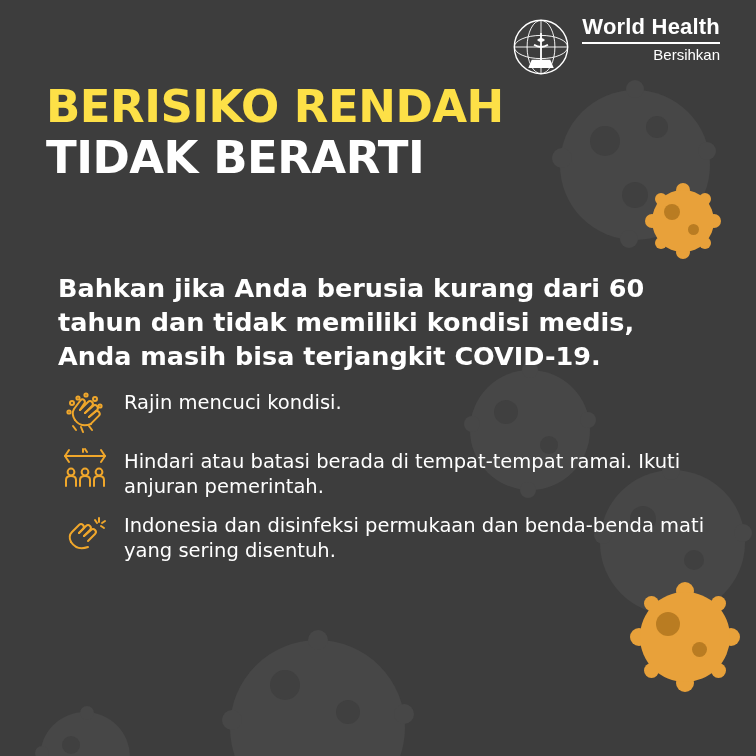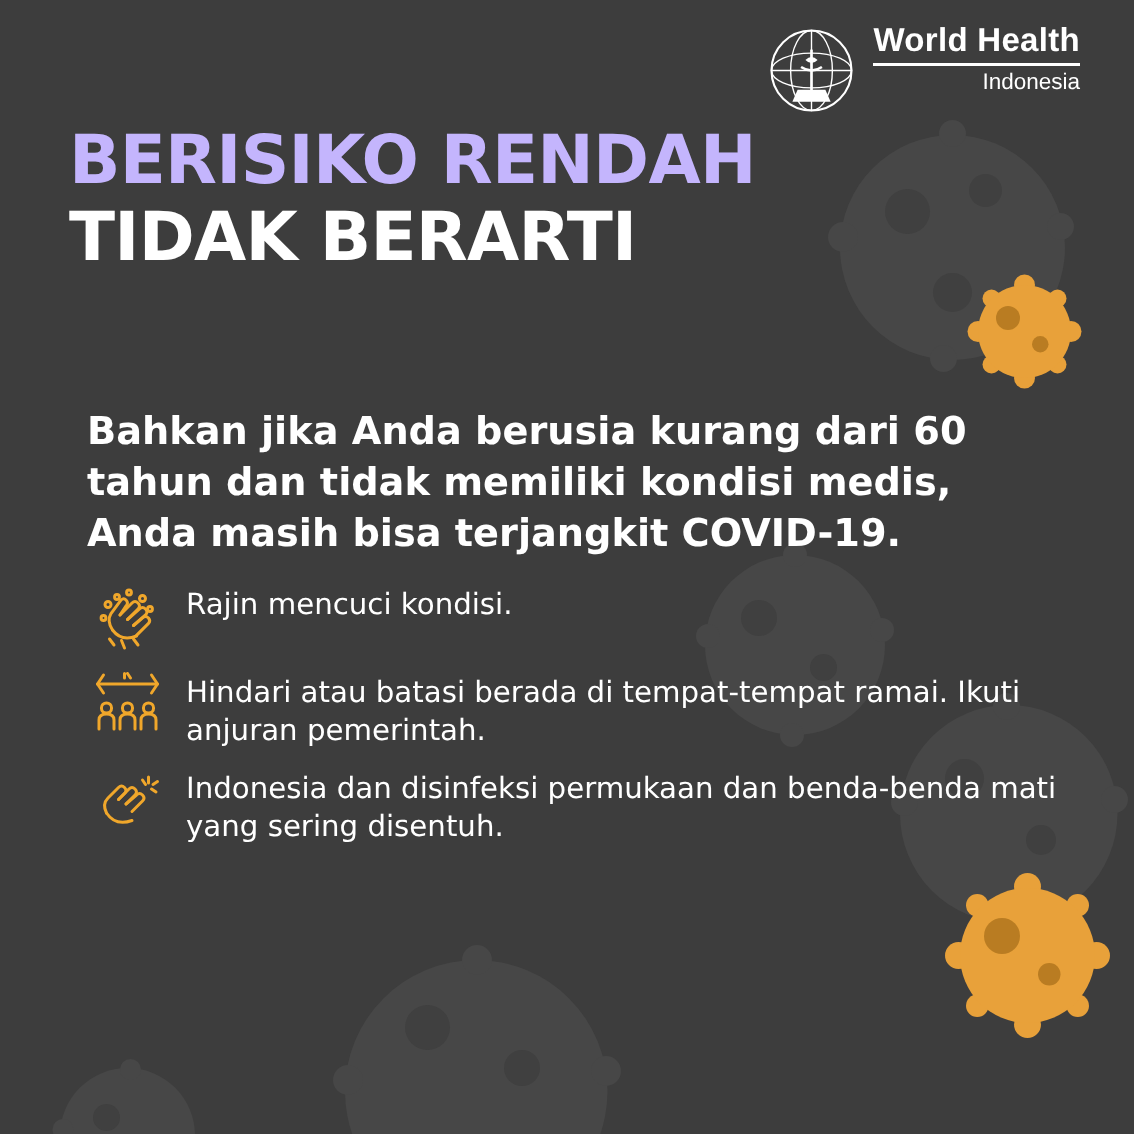--- a/index.html
+++ b/index.html
@@ -69,21 +69,21 @@
   .headline{
     position:absolute;left:46px;top:82px;width:680px;
   }
   .headline div{
     font-family:"DejaVu Sans", sans-serif;
     font-weight:bold;
     font-size:45px;
     letter-spacing:-0.5px;
     line-height:1.13;
   }
-  .hl-1{color:#c4b5fd;}
+  .hl-1{color:#fde047;}
   .hl-2{color:#f0a72b;}
   .hl-3{color:#ffffff;}
 
   
   .sub{
     position:absolute;left:58px;top:272px;width:650px;
     color:#ffffff;font-weight:bold;font-size:25.5px;line-height:1.33;
     font-family:"DejaVu Sans", sans-serif;
   }
 
@@ -192,21 +192,21 @@
         <line x1="50" y1="4" x2="50" y2="96" stroke="#ffffff" stroke-width="1.6"></line>
         <path d="M50 26 L50 78" stroke="#ffffff" stroke-width="3"></path>
         <path d="M43 38 Q50 31 57 38 Q50 45 43 38 Z" fill="#ffffff"></path>
         <path d="M38 46 q12 8 24 0" stroke="#ffffff" stroke-width="3" fill="none"></path>
         <path d="M28 86 l6 -14 h32 l6 14 z" fill="#ffffff"></path>
       </svg>
     </div>
     <div class="who-text">
       <div class="l">World Health</div>
       <div class="who-rule"></div>
-      <div class="who-country">Indonesia</div>
+      <div class="who-country">Bersihkan</div>
     </div>
   </div>
 
   <div class="headline">
     <div class="hl-1">BERISIKO RENDAH</div>
     <div class="hl-3">TIDAK BERARTI</div>
   </div>
 
   <div class="sub">Bahkan jika Anda berusia kurang dari 60 tahun dan tidak memiliki kondisi medis, Anda masih bisa terjangkit COVID-19.</div>
 

